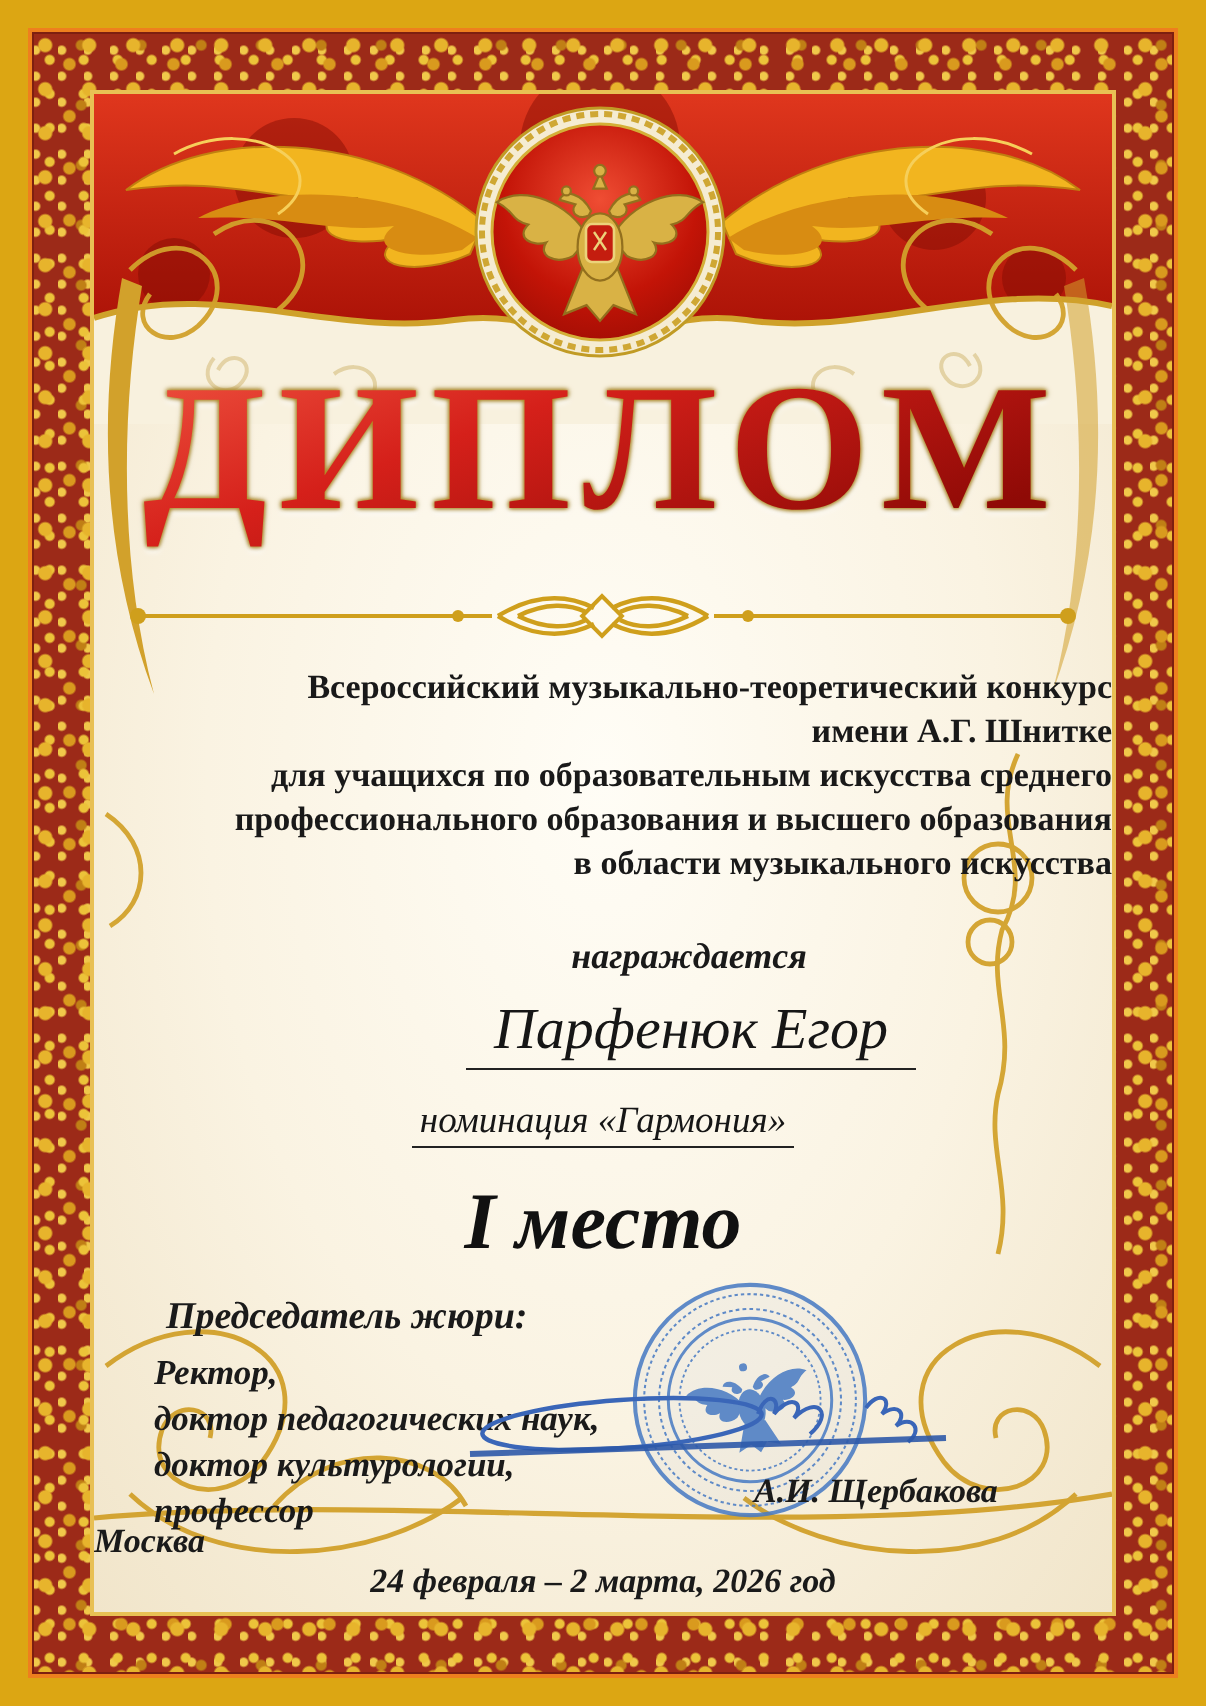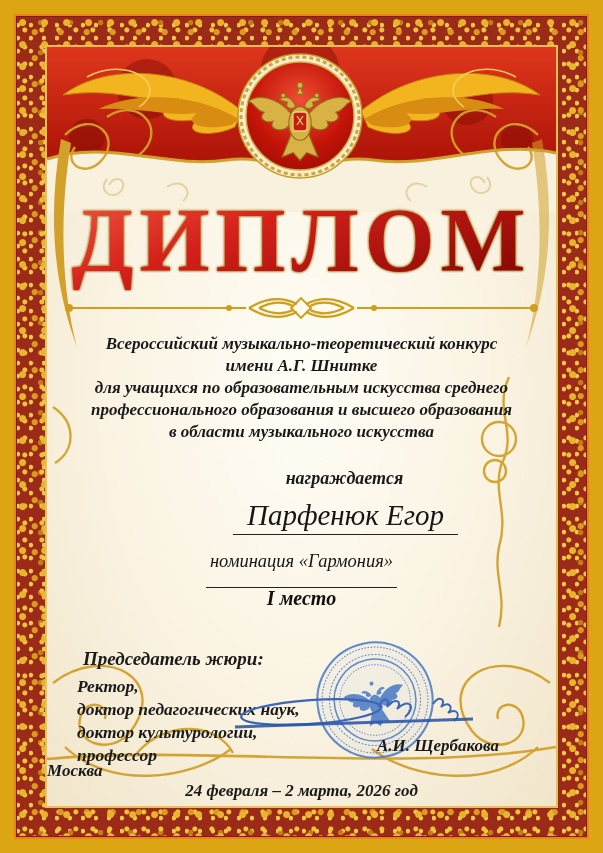--- a/index.html
+++ b/index.html
@@ -24,41 +24,41 @@
   }
   .inner{
     position:absolute;inset:47px;
     background:radial-gradient(ellipse at 50% 45%, #fffdf6 0%, #faf3e2 55%, #f1e5ca 100%);
     box-shadow:0 0 0 2px #e8c054;
     overflow:hidden;
   }
   .layer{position:absolute;left:0;top:0;pointer-events:none;}
   .medallion{position:absolute;left:190px;top:6px;width:126px;height:126px;}
   .title{
-    position:absolute;left:0;top:146px;width:100%;height:98px;
+    position:absolute;left:0;top:130px;width:100%;height:98px;
     text-align:center;font-weight:bold;font-size:90px;line-height:96px;letter-spacing:6px;
     background:linear-gradient(160deg,#f25a45 0%,#d5201a 38%,#8f0a06 85%);
     -webkit-background-clip:text;background-clip:text;color:transparent;
     filter:drop-shadow(0 0 1px #bd9424) drop-shadow(0 0 1px #8a6a14) drop-shadow(0 2px 1px rgba(255,255,255,.85));
   }
   .divider{position:absolute;left:14px;top:246px;width:481px;height:30px;}
   .competition{
-    position:absolute;left:0;top:286px;width:100%;text-align:center;
-    font-style:italic;font-weight:bold;font-size:17px;line-height:22px;color:#191919;
+    position:absolute;left:0;top:286px;width:100%;text-align:right;
+    font-weight:bold;font-size:17px;line-height:22px;color:#191919;
   }
   .awarded{position:absolute;left:0;top:421px;width:100%;text-align:center;
     font-style:italic;font-weight:bold;font-size:18px;color:#191919;margin-left:43px;}
   .recipient{position:absolute;left:0;top:452px;width:100%;text-align:center;
     font-style:italic;font-size:29px;color:#161616;padding-left:44px;}
   .recipient span{display:inline-block;border-bottom:1.6px solid #222;padding:0 14px 2px;}
   .nomination{position:absolute;left:0;top:504px;width:100%;text-align:center;
     font-style:italic;font-size:18.5px;color:#161616;}
-  .nomination span{display:inline-block;border-bottom:1.4px solid #222;padding:0 4px 15px;}
+  .nomination span{display:inline-block;border-bottom:1.4px solid #222;padding:0 4px 1px;}
   .place{position:absolute;left:0;top:540px;width:100%;text-align:center;
-    font-style:italic;font-weight:bold;font-size:20px;color:#111;}
+    font-style:italic;font-weight:bold;font-size:40px;color:#111;}
   .jury{position:absolute;left:30px;top:601px;width:240px;text-align:left;
     font-style:italic;font-weight:bold;color:#1a1a1a;}
   .jury-heading{font-size:19px;margin:0 0 5px 6px;font-style:italic;}
   .jury-line{font-size:17.5px;line-height:23px;}
   .stamp{position:absolute;left:263px;top:588px;width:130px;height:130px;opacity:.88;}
   .signature{position:absolute;left:186px;top:630px;width:252px;height:66px;}
   .signer{position:absolute;left:330px;top:689px;width:180px;
     font-style:italic;font-weight:bold;font-size:17px;color:#1a1a1a;}
   .city{position:absolute;left:0;top:714px;width:100%;text-align:left;
     font-style:italic;font-weight:bold;font-size:17px;color:#1a1a1a;}

